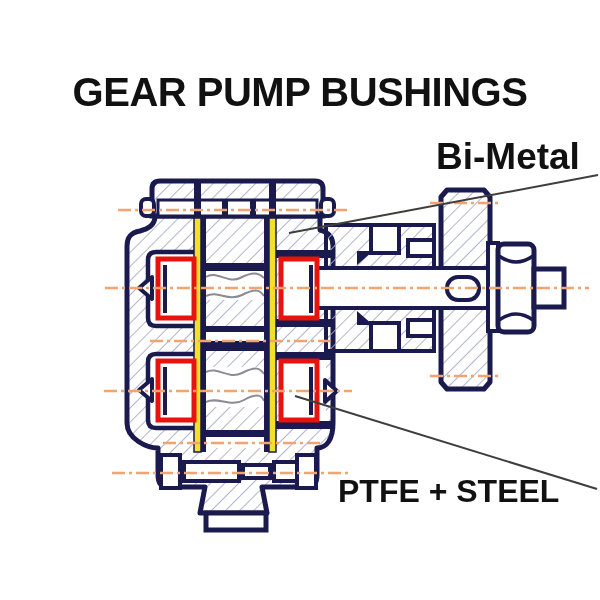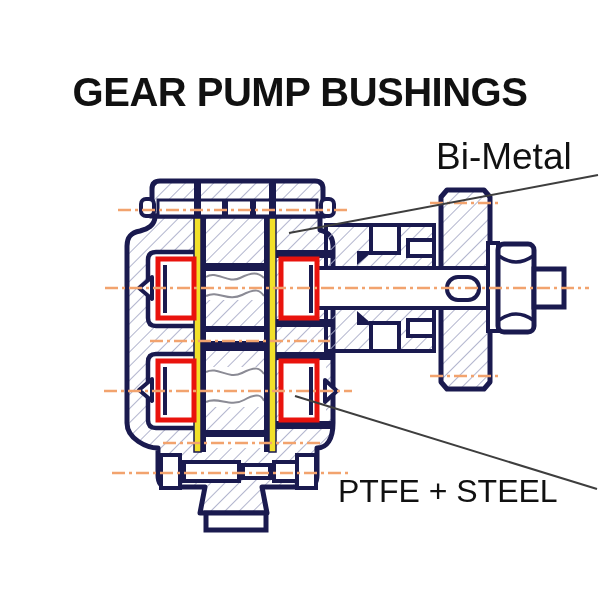--- a/index.html
+++ b/index.html
@@ -19,21 +19,21 @@
     background:var(--background-white);
     font-family:"Liberation Sans", sans-serif;
   }
   .stage{position:absolute;left:0;top:0;width:600px;height:464px;}
   .title{
     position:absolute;left:0;top:70px;width:600px;text-align:center;
     font-size:40px;font-weight:bold;letter-spacing:-0.5px;
     color:var(--text-black);white-space:nowrap;
   }
   .callout{
-    position:absolute;font-weight:normal;color:var(--text-black);white-space:nowrap;
+    position:absolute;font-weight:bold;color:var(--text-black);white-space:nowrap;
   }
   .callout.bi-metal{left:436px;top:136px;font-size:37px;}
   .callout.ptfe{left:338px;top:473px;font-size:32px;}
   svg{position:absolute;left:0;top:0;}
   .navy{stroke:var(--outline-navy);}
   .hatched{fill:url(#hatch);}
   .whitefill{fill:#ffffff;}
   .navyfill{fill:var(--outline-navy);}
   .redstroke{stroke:var(--bushing-red);}
   .yellowfill{fill:var(--thrust-plate-yellow);}

